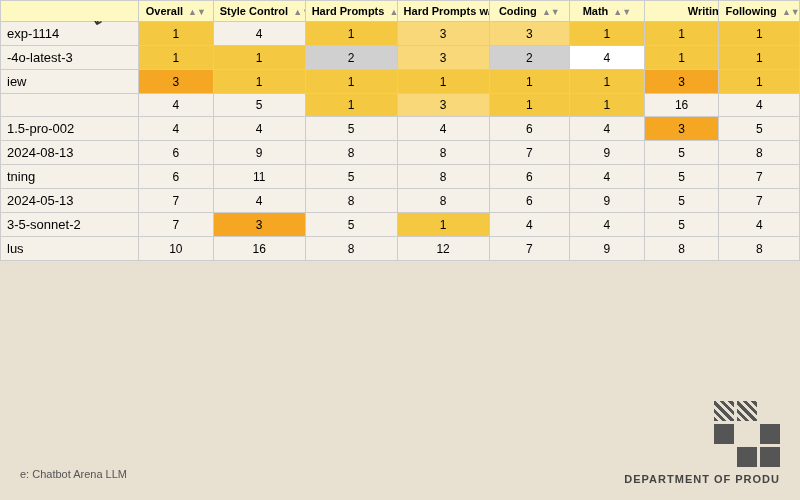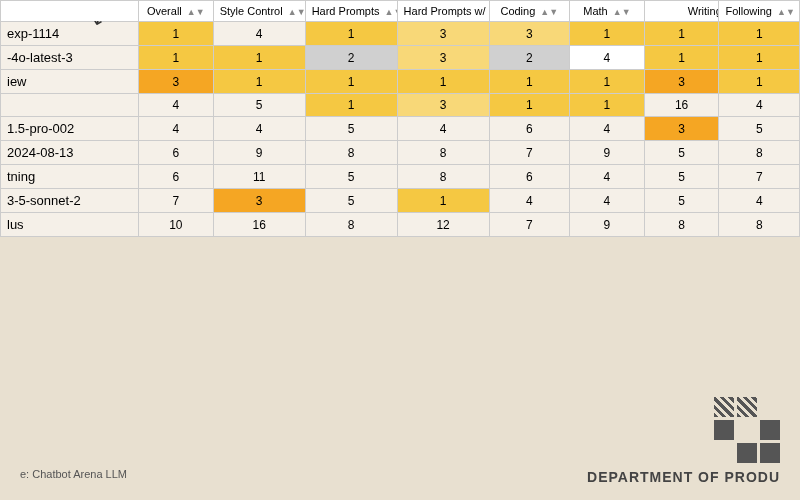--- a/index.html
+++ b/index.html
@@ -25,22 +25,22 @@
     }
     th, td {
       border: 1px solid #ccc;
       padding: 4px 6px;
       text-align: center;
       vertical-align: middle;
       white-space: nowrap;
       overflow: hidden;
     }
     th {
-      background-color: #ffffff;
-      font-weight: normal;
+      background-color: #fef9c3;
+      font-weight: bold;
       font-size: 11px;
       position: relative;
       cursor: pointer;
     }
     th .sort-arrow {
       display: inline-block;
       font-size: 9px;
       color: #888;
       margin-left: 2px;
     }
@@ -107,21 +107,21 @@
         #555,
         #555 3px,
         transparent 3px,
         transparent 6px
       );
     }
     .logo-cell.empty {
       background-color: transparent;
     }
     .dept-text {
-      font-size: 14px;
+      font-size: 11px;
       font-weight: bold;
       color: #444;
       letter-spacing: 1px;
     }
     .col-overall { width: 65px; }
     .col-style { width: 80px; }
     .col-hard { width: 80px; }
     .col-wstyle { width: 80px; }
     .col-coding { width: 70px; }
     .col-math { width: 65px; }
@@ -241,20 +241,31 @@
           <td>8</td>
         </tr>
         <tr>
           <td class="model-name">tning</td>
           <td>6</td>
           <td>11</td>
           <td>5</td>
           <td>8</td>
           <td>6</td>
           <td>4</td>
+          <td>5</td>
+          <td>7</td>
+        </tr>
+        <tr>
+          <td class="model-name">2024-05-13</td>
+          <td>7</td>
+          <td>4</td>
+          <td>8</td>
+          <td>8</td>
+          <td>6</td>
+          <td>9</td>
           <td>5</td>
           <td>7</td>
         </tr>
         <tr>
           <td class="model-name">3-5-sonnet-2</td>
           <td>7</td>
           <td class="heat-orange">3</td>
           <td>5</td>
           <td class="heat-1">1</td>
           <td>4</td>

